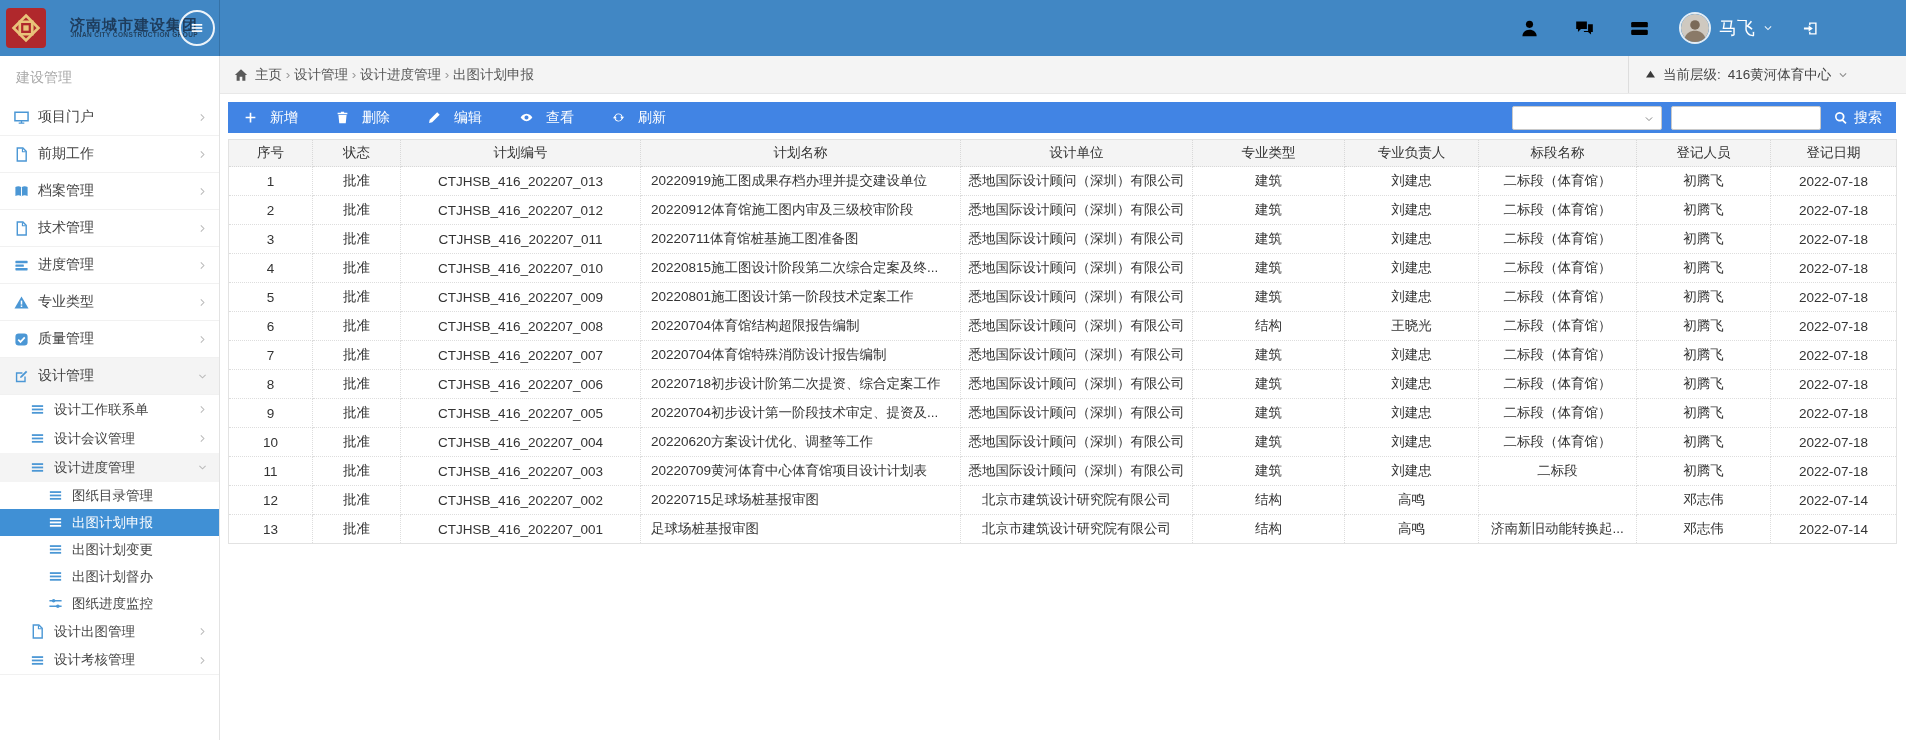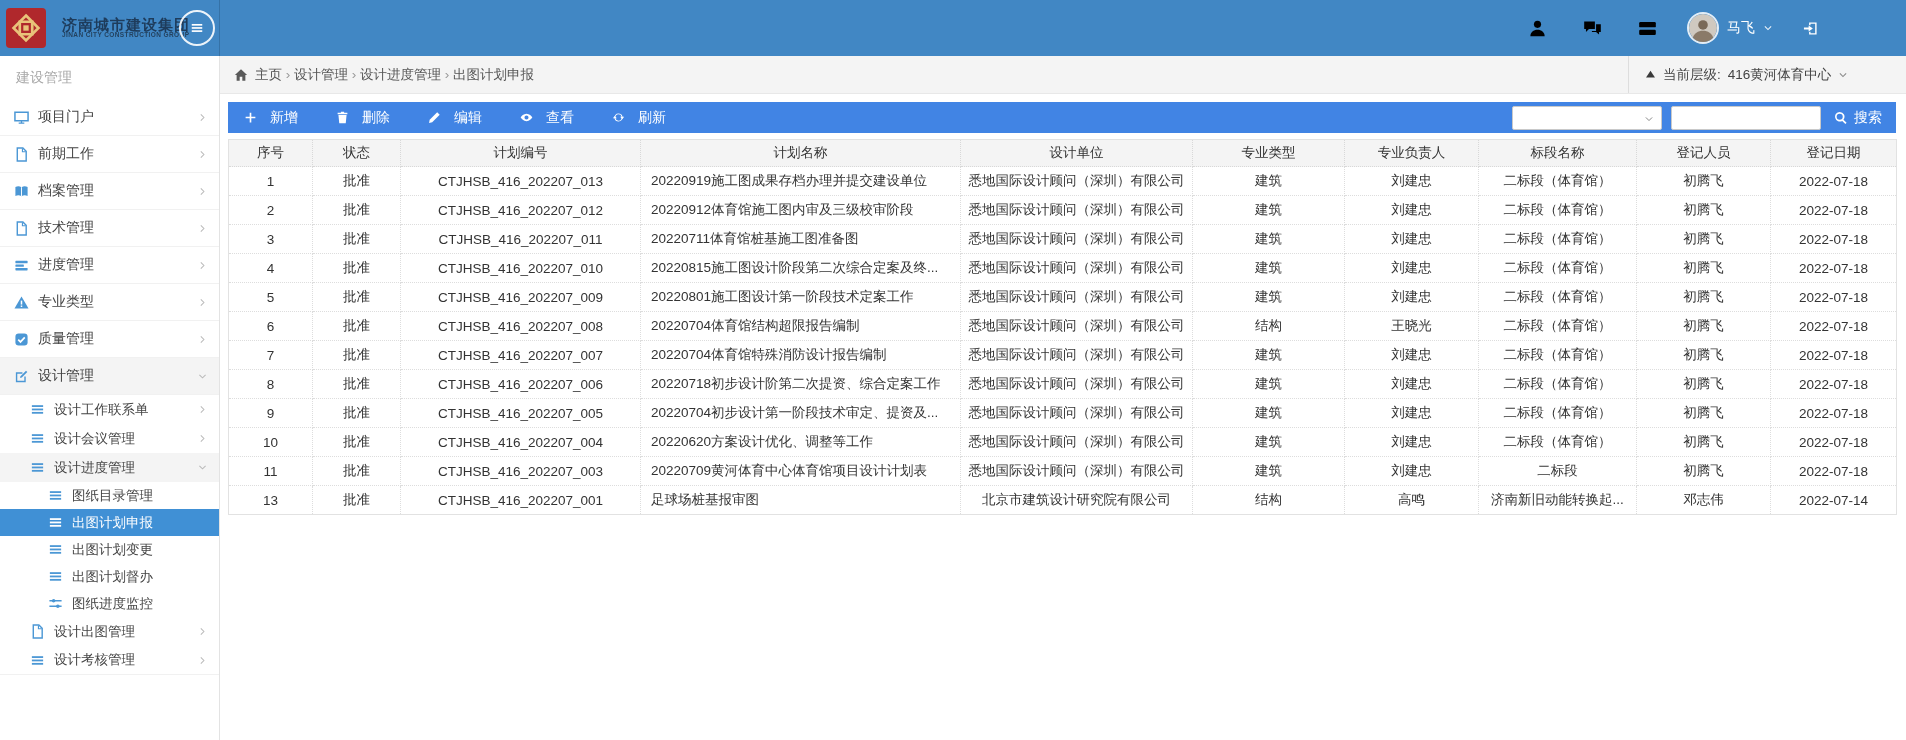--- a/index.html
+++ b/index.html
@@ -4,33 +4,33 @@
 <style>
   * { box-sizing: border-box; margin: 0; padding: 0; }
   html, body { width: 1906px; height: 740px; overflow: hidden; }
   body { font-family: "Liberation Sans", "DejaVu Sans", sans-serif; background: #fff; color: #333; }
 
   
   .topbar { height: 56px; background: #4187c4; display: flex; justify-content: space-between; align-items: stretch; }
   .brand { width: 220px; position: relative; display: flex; align-items: center; padding-left: 6px; border-right: 1px solid rgba(20,50,80,.25); flex: none; }
   .logo { width: 40px; height: 40px; background: #b0282c; border-radius: 4px; display: flex; align-items: center; justify-content: center; flex: none; }
   .logo svg { width: 32px; height: 32px; }
-  .brand-text { margin-left: 16px; line-height: 1.05; }
+  .brand-text { margin-left: 24px; line-height: 1.05; text-align: right; }
   .brand-title { font-size: 15px; font-weight: bold; color: #1e3c5c; letter-spacing: 1px; white-space: nowrap; }
   .brand-sub { font-size: 6.5px; color: #24425f; font-weight: bold; letter-spacing: .4px; white-space: nowrap; }
   .menu-toggle { position: absolute; right: 4px; top: 10px; width: 36px; height: 36px; border-radius: 50%; border: 2px solid rgba(255,255,255,.9); background: transparent; color: #fff; display: flex; align-items: center; justify-content: center; cursor: pointer; }
   .menu-toggle .ic { width: 14px; height: 14px; }
   .top-actions { display: flex; align-items: center; gap: 30px; padding-right: 88px; color: #fff; }
   #top-icons { display: flex; align-items: center; gap: 36px; }
   .top-icon { display: inline-flex; width: 19px; height: 19px; cursor: pointer; color: #fff; }
   .top-icon svg { width: 100%; height: 100%; }
   .user-chip { display: flex; align-items: center; gap: 8px; cursor: pointer; }
   .avatar { width: 32px; height: 32px; border-radius: 50%; border: 2px solid rgba(255,255,255,.85); overflow: hidden; display: inline-flex; }
   .avatar svg { width: 100%; height: 100%; }
-  .user-name { font-size: 14px; }
+  .user-name { font-size: 18px; }
   .user-chip .chev { width: 10px; height: 10px; color: #eaf2fa; }
   .logout { width: 20px; height: 20px; }
 
   
   .shell { display: flex; height: 684px; }
   .sidebar { width: 220px; flex: none; background: #fff; border-right: 1px solid #e3e3e3; overflow: hidden; }
   .side-section { padding: 13px 16px 12px; font-size: 14px; color: #a9a9a9; }
   .side-item { display: flex; align-items: center; cursor: pointer; color: #444; background: #fff; font-family: Liberation Serif, serif; }
   .side-item .ic { color: #4b97d5; }
   .side-item .lbl { margin-left: 9px; white-space: nowrap; }
@@ -648,20 +648,32 @@
                 <td class="col-code">CTJHSB_416_202207_003</td>
                 <td class="col-name">20220709黄河体育中心体育馆项目设计计划表</td>
                 <td class="col-unit">悉地国际设计顾问（深圳）有限公司</td>
                 <td class="col-major">建筑</td>
                 <td class="col-lead">刘建忠</td>
                 <td class="col-section">二标段</td>
                 <td class="col-registrant">初腾飞</td>
                 <td class="col-date">2022-07-18</td>
               </tr>
               <tr>
+                <td class="col-seq">12</td>
+                <td class="col-status">批准</td>
+                <td class="col-code">CTJHSB_416_202207_002</td>
+                <td class="col-name">20220715足球场桩基报审图</td>
+                <td class="col-unit">北京市建筑设计研究院有限公司</td>
+                <td class="col-major">结构</td>
+                <td class="col-lead">高鸣</td>
+                <td class="col-section"></td>
+                <td class="col-registrant">邓志伟</td>
+                <td class="col-date">2022-07-14</td>
+              </tr>
+              <tr>
                 <td class="col-seq">13</td>
                 <td class="col-status">批准</td>
                 <td class="col-code">CTJHSB_416_202207_001</td>
                 <td class="col-name">足球场桩基报审图</td>
                 <td class="col-unit">北京市建筑设计研究院有限公司</td>
                 <td class="col-major">结构</td>
                 <td class="col-lead">高鸣</td>
                 <td class="col-section">济南新旧动能转换起...</td>
                 <td class="col-registrant">邓志伟</td>
                 <td class="col-date">2022-07-14</td>

